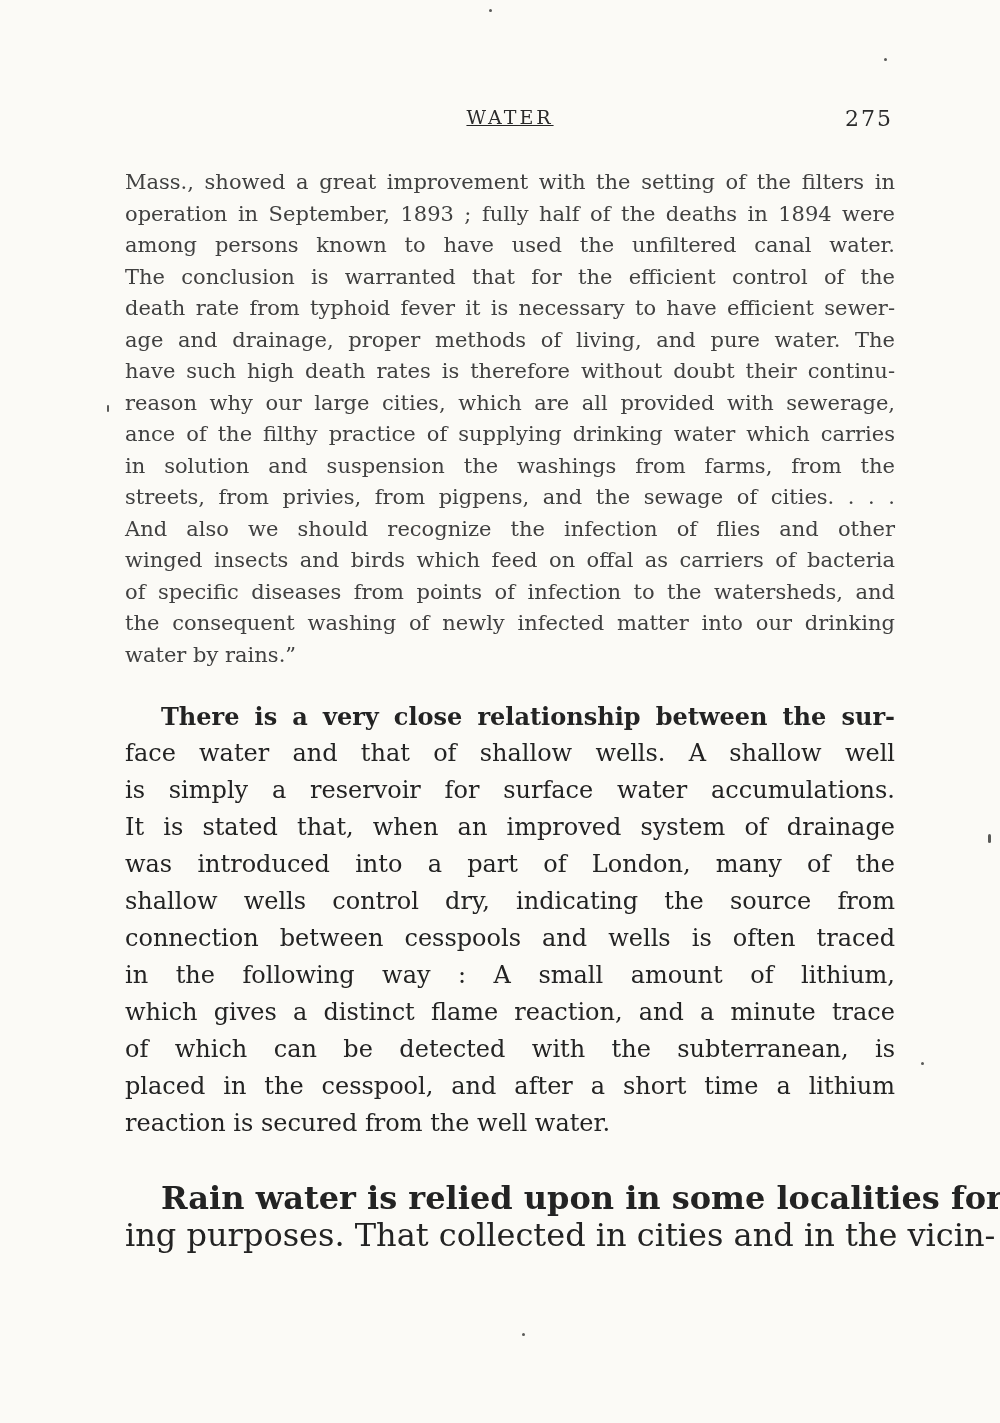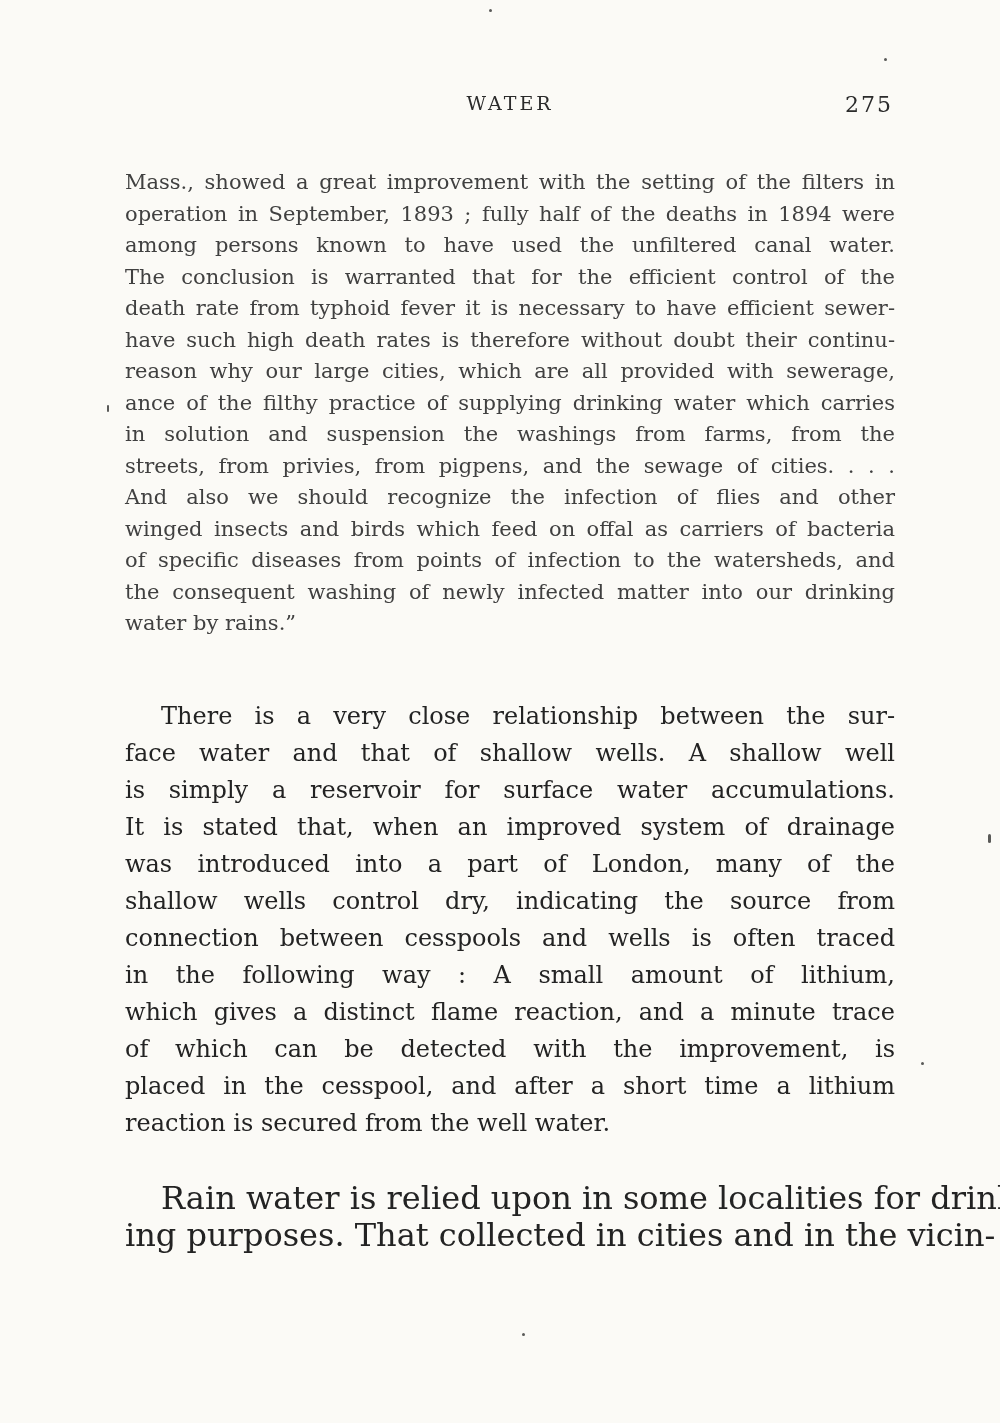--- a/index.html
+++ b/index.html
@@ -12,24 +12,25 @@
     width: 1000px;
     height: 1423px;
     margin: 0 auto;
     background: #fbfaf6;
     color: #232323;
     font-family: "DejaVu Serif", "Liberation Serif", serif;
     overflow: hidden;
   }
   .header {
     position: absolute;
-    top: 92px;
+    top: 106px;
     left: 125px;
     width: 770px;
     height: 28px;
+    text-decoration: underline;
   }
   .running-title {
     display: block;
     text-align: center;
     font-size: 19px;
     letter-spacing: 3px;
     color: #2b2b2b;
   }
   .page-number {
     position: absolute;
@@ -63,20 +64,21 @@
   .line {
     text-align: justify;
     text-align-last: justify;
     white-space: nowrap;
   }
   .line.last {
     text-align-last: left;
   }
   .para .line:first-child {
     text-indent: 36px;
+    font-weight: bold;
   }
   .speck {
     position: absolute;
     background: #5a5a58;
     border-radius: 50%;
   }
 </style>
 </head>
 <body>
 
@@ -86,20 +88,21 @@
     <span class="running-title">WATER</span>
     <span class="page-number">275</span>
   </div>
 
   <div class="textcol quote">
       <div class="line">Mass., showed a great improvement with the setting of the filters in</div>
       <div class="line">operation in September, 1893 ; fully half of the deaths in 1894 were</div>
       <div class="line">among persons known to have used the unfiltered canal water.</div>
       <div class="line">The conclusion is warranted that for the efficient control of the</div>
       <div class="line">death rate from typhoid fever it is necessary to have efficient sewer-</div>
+      <div class="line">age and drainage, proper methods of living, and pure water. The</div>
       <div class="line">have such high death rates is therefore without doubt their continu-</div>
       <div class="line">reason why our large cities, which are all provided with sewerage,</div>
       <div class="line">ance of the filthy practice of supplying drinking water which carries</div>
       <div class="line">in solution and suspension the washings from farms, from the</div>
       <div class="line">streets, from privies, from pigpens, and the sewage of cities. . . .</div>
       <div class="line">And also we should recognize the infection of flies and other</div>
       <div class="line">winged insects and birds which feed on offal as carriers of bacteria</div>
       <div class="line">of specific diseases from points of infection to the watersheds, and</div>
       <div class="line">the consequent washing of newly infected matter into our drinking</div>
       <div class="line last">water by rains.”</div>
@@ -108,21 +111,21 @@
   <div class="textcol para para-1">
       <div class="line">There is a very close relationship between the sur-</div>
       <div class="line">face water and that of shallow wells.  A shallow well</div>
       <div class="line">is simply a reservoir for surface water accumulations.</div>
       <div class="line">It is stated that, when an improved system of drainage</div>
       <div class="line">was introduced into a part of London, many of the</div>
       <div class="line">shallow wells control dry, indicating the source from</div>
       <div class="line">connection between cesspools and wells is often traced</div>
       <div class="line">in the following way :  A small amount of lithium,</div>
       <div class="line">which gives a distinct flame reaction, and a minute trace</div>
-      <div class="line">of which can be detected with the improvement, is</div>
+      <div class="line">of which can be detected with the subterranean, is</div>
       <div class="line">placed in the cesspool, and after a short time a lithium</div>
       <div class="line last">reaction is secured from the well water.</div>
     </div>
 
   <div class="textcol para para-2">
       <div class="line">Rain water is relied upon in some localities for drink-</div>
       <div class="line last">ing purposes.  That collected in cities and in the vicin-</div>
     </div>
 
   <div class="speck" style="left:489px; top:9px;  width:3px; height:3px;"></div>

